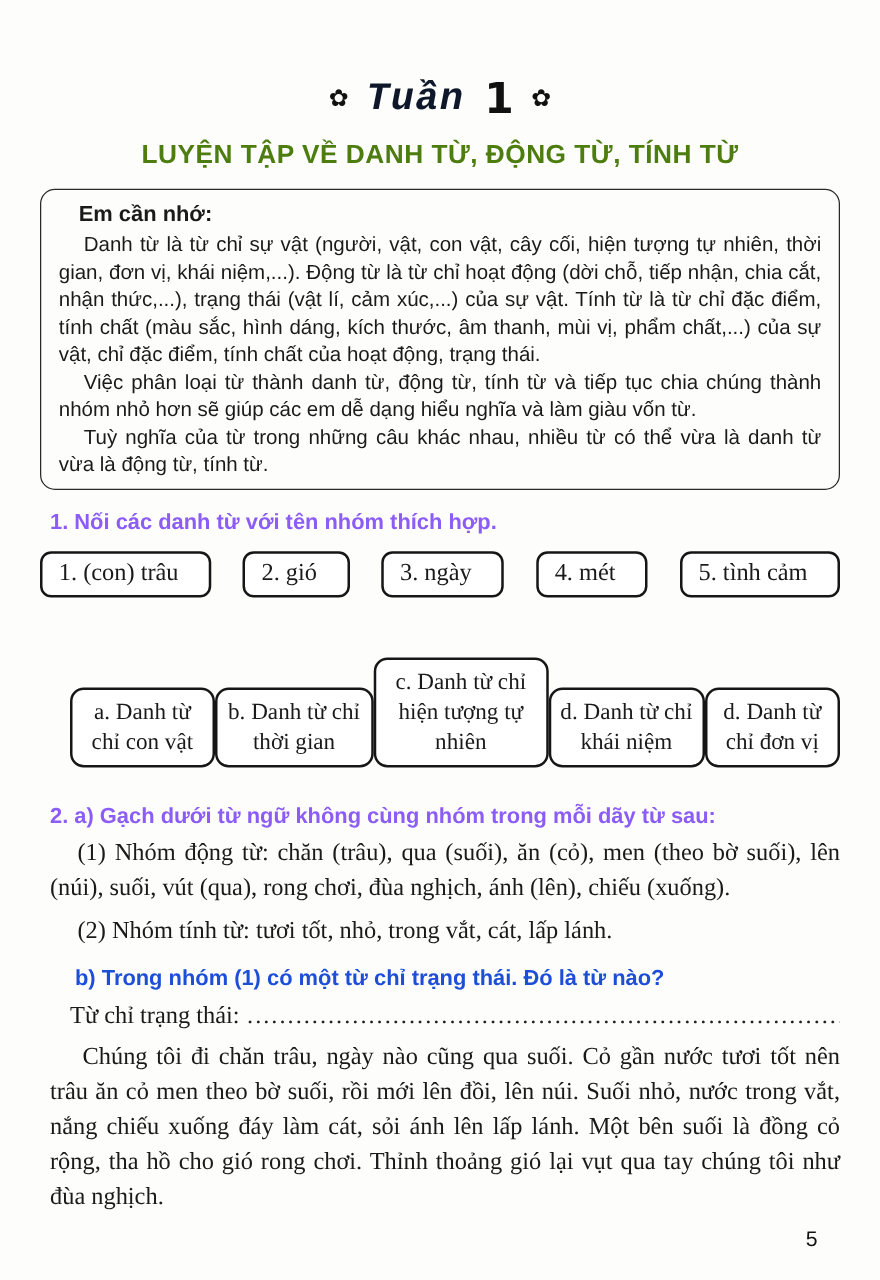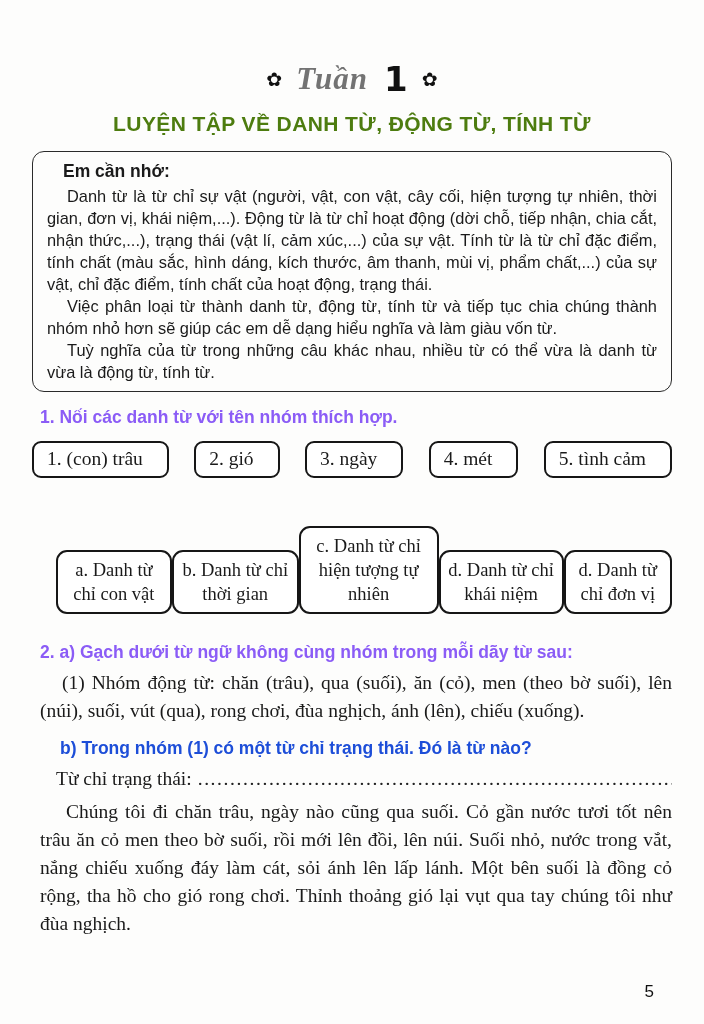--- a/index.html
+++ b/index.html
@@ -14,23 +14,23 @@
   }
   .page{padding:56px 32px 0 32px;}
 
   
   .week-header{
     display:flex;align-items:center;justify-content:center;gap:14px;
     height:46px;
   }
   .flower{font-size:19px;line-height:1;color:#111;}
   .week-word{
-    font-family:Liberation Serif, serif;
+    font-family:Liberation Mono, monospace;
     font-style:italic;font-weight:bold;
-    font-size:31px;letter-spacing:1px;color:#737373;
+    font-size:31px;letter-spacing:1px;color:#0f172a;
   }
   .week-num{
     font-family:"DejaVu Sans",sans-serif;
     font-weight:bold;font-size:34px;color:#111;margin-left:2px;
   }
 
   .title{
     margin:10px 0 0 0;
     text-align:center;
     font-size:21px;font-weight:bold;letter-spacing:.4px;
@@ -160,20 +160,21 @@
     <div class="group-box">a. Danh từ chỉ con vật</div>
     <div class="group-box">b. Danh từ chỉ thời gian</div>
     <div class="group-box">c. Danh từ chỉ hiện tượng tự nhiên</div>
     <div class="group-box">d. Danh từ chỉ khái niệm</div>
     <div class="group-box">d. Danh từ chỉ đơn vị</div>
   </div>
 
   <div class="instruction ex2a-instruction">2. a) Gạch dưới từ ngữ không cùng nhóm trong mỗi dãy từ sau:</div>
 
   <p class="serif-item">(1) Nhóm động từ: chăn (trâu), qua (suối), ăn (cỏ), men (theo bờ suối), lên (núi), suối, vút (qua), rong chơi, đùa nghịch, ánh (lên), chiếu (xuống).</p>
+  <p class="serif-item">(2) Nhóm tính từ: tươi tốt, nhỏ, trong vắt, cát, lấp lánh.</p>
 
   <div class="sub-instruction">b) Trong nhóm (1) có một từ chỉ trạng thái. Đó là từ nào?</div>
 
   <div class="answer-line">
     <span class="answer-label">Từ chỉ trạng thái:</span>
     <span class="answer-dots">........................................................................................................................................................</span>
   </div>
 
 
   <p class="passage">Chúng tôi đi chăn trâu, ngày nào cũng qua suối. Cỏ gần nước tươi tốt nên trâu ăn cỏ men theo bờ suối, rồi mới lên đồi, lên núi. Suối nhỏ, nước trong vắt, nắng chiếu xuống đáy làm cát, sỏi ánh lên lấp lánh. Một bên suối là đồng cỏ rộng, tha hồ cho gió rong chơi. Thỉnh thoảng gió lại vụt qua tay chúng tôi như đùa nghịch.</p>

